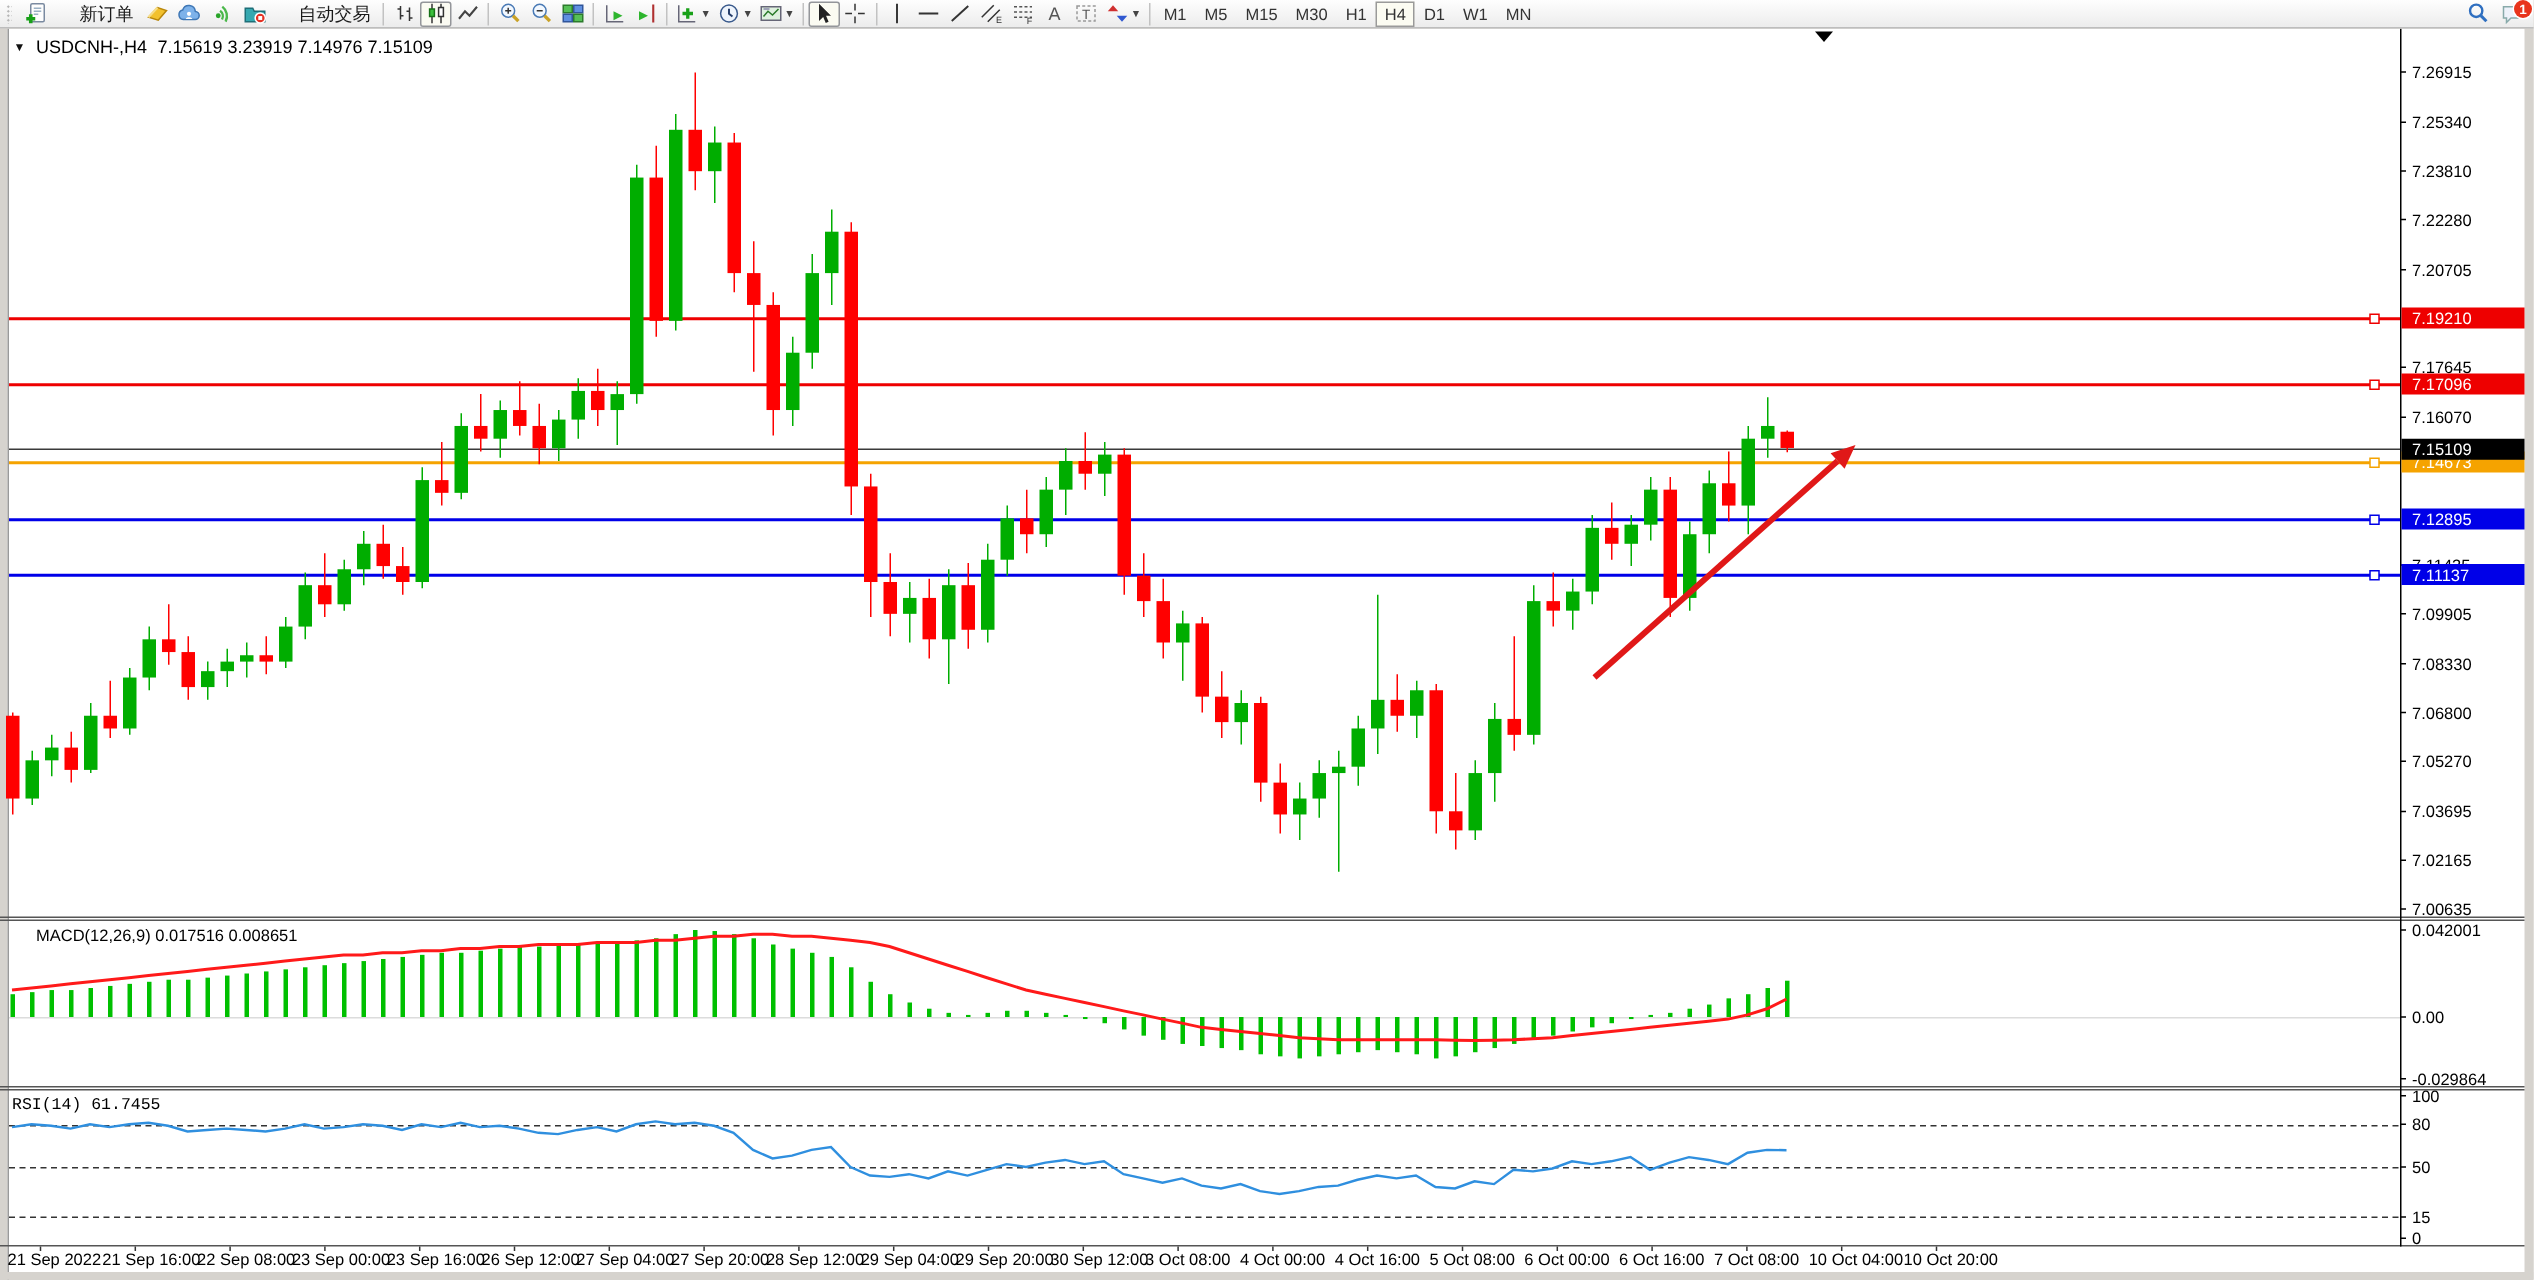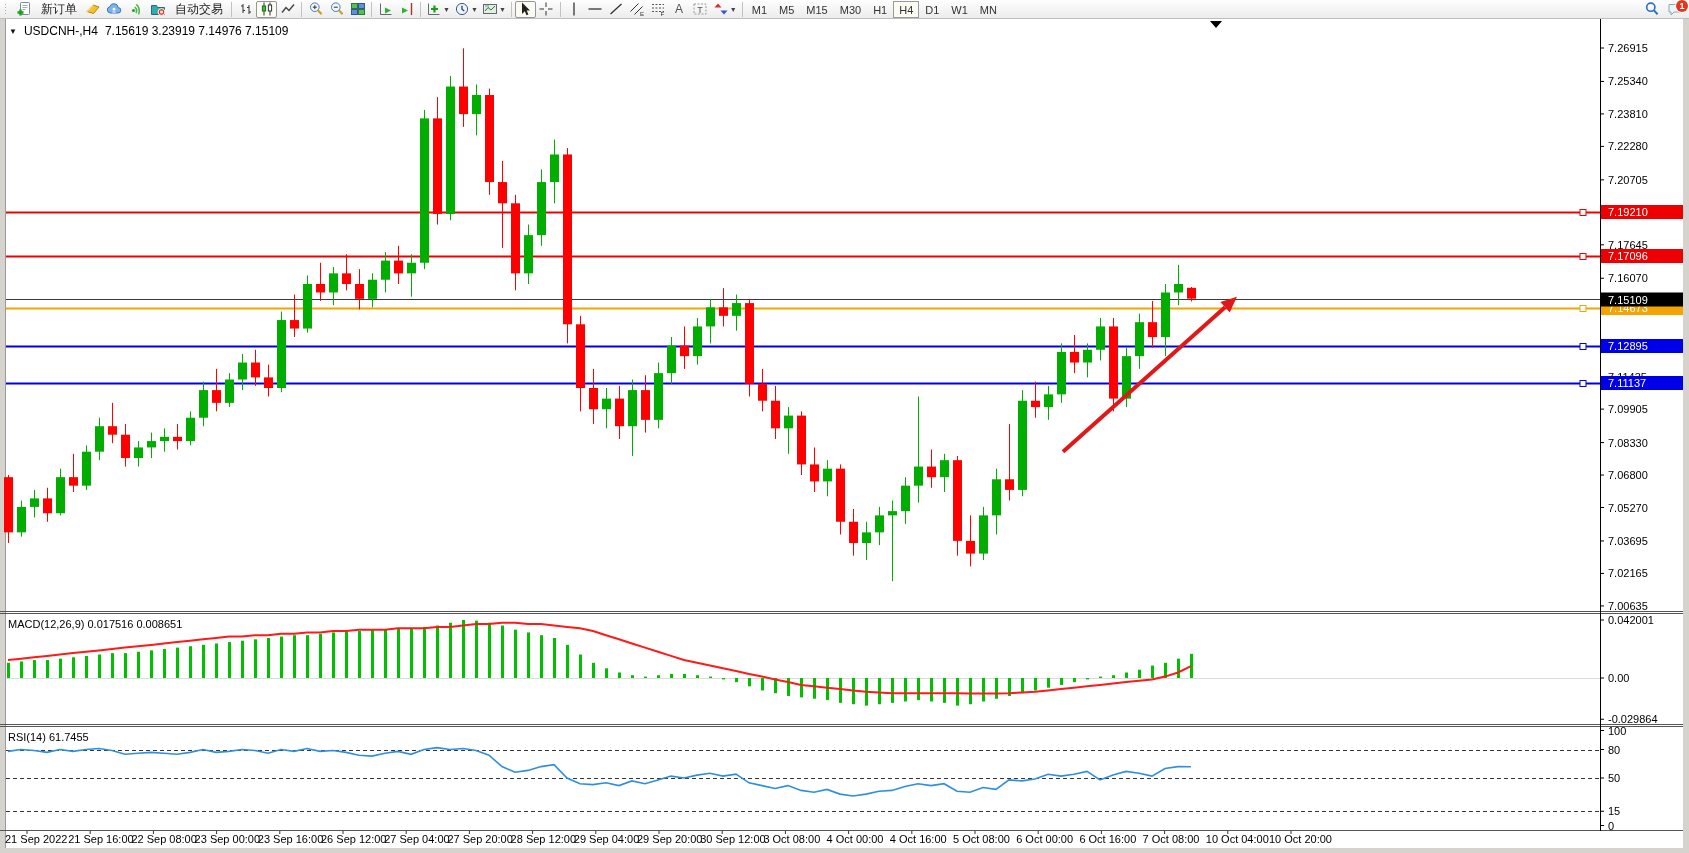--- a/index.html
+++ b/index.html
@@ -4,43 +4,43 @@
 <style>
   html,body{margin:0;padding:0;width:1689px;height:853px;overflow:hidden;
     background:#d6d3ce;font-family:"Liberation Sans",sans-serif;}
   
   .toolbar{position:absolute;top:0;left:0;right:0;height:19px;display:flex;align-items:center;
     background:linear-gradient(#fefefe,#ececec);border-bottom:1px solid #bdbdbd;
     padding-left:2px;box-sizing:border-box;z-index:5;}
   button{font-family:inherit;}
   .tb{display:inline-flex;align-items:center;justify-content:center;height:17px;min-width:21px;
     padding:0 1px;border:1px solid transparent;background:transparent;border-radius:2px;cursor:default;}
-  .tb.labeled{padding:0 4px;gap:9px;font-size:12px;color:#1a1a1a;}
+  .tb.labeled{padding:0 4px;gap:21px;font-size:12px;color:#1a1a1a;}
   .tb.active{background:#fbfbf2;border-color:#94969a;}
   .tb svg{width:16px;height:16px;display:block;}
   .caret{font-size:7px;color:#444;margin-left:1px;}
   .tb-sep{width:1px;height:15px;background:#c2c2c2;margin:0 3px;}
   .tb-handle{width:4px;height:13px;margin:0 3px 0 2px;
     background-image:radial-gradient(#b0b0b0 34%,transparent 36%);background-size:3px 3px;}
   .tf{font-size:11px;color:#333;height:17px;padding:0 5px;display:inline-flex;align-items:center;
     border:1px solid transparent;background:transparent;}
   .tf.active{background:#fcfcf2;border-color:#9a9a9a;}
   .tb-right{margin-left:auto;display:flex;align-items:center;margin-right:4px;gap:2px;}
   .chat-wrap{position:relative;}
   .chat-badge{position:absolute;top:-2px;right:-4px;background:#e8341c;color:#fff;border-radius:50%;
     width:12px;height:12px;font-size:9px;line-height:12px;text-align:center;font-weight:bold;
     box-shadow:0 0 0 1px #fff;}
   
   .chart-area{position:absolute;top:19px;left:0;width:1689px;height:834px;}
   .overlay{position:absolute;color:#000;white-space:nowrap;z-index:3;}
   #chart-title{left:9px;top:5px;font-size:12px;display:flex;align-items:center;gap:7px;}
   .title-caret{font-size:8px;color:#111;}
   .panel-label{font-size:11px;}
-  #macd-label{left:8px;top:599px;}
-  #rsi-label{left:8px;top:712px;}
+  #macd-label{left:24px;top:599px;}
+  #rsi-label{left:8px;top:712px;font-family:Liberation Mono, monospace;}
 </style>
 </head>
 <body>
 
 <div class="toolbar">
   <span class="tb-handle"></span>
 
   <button class="tb labeled">
     <svg viewBox="0 0 16 16">
         <rect x="4.5" y="1.5" width="9" height="12" rx="1" fill="#fdfdfd" stroke="#7a8aa0"></rect>

